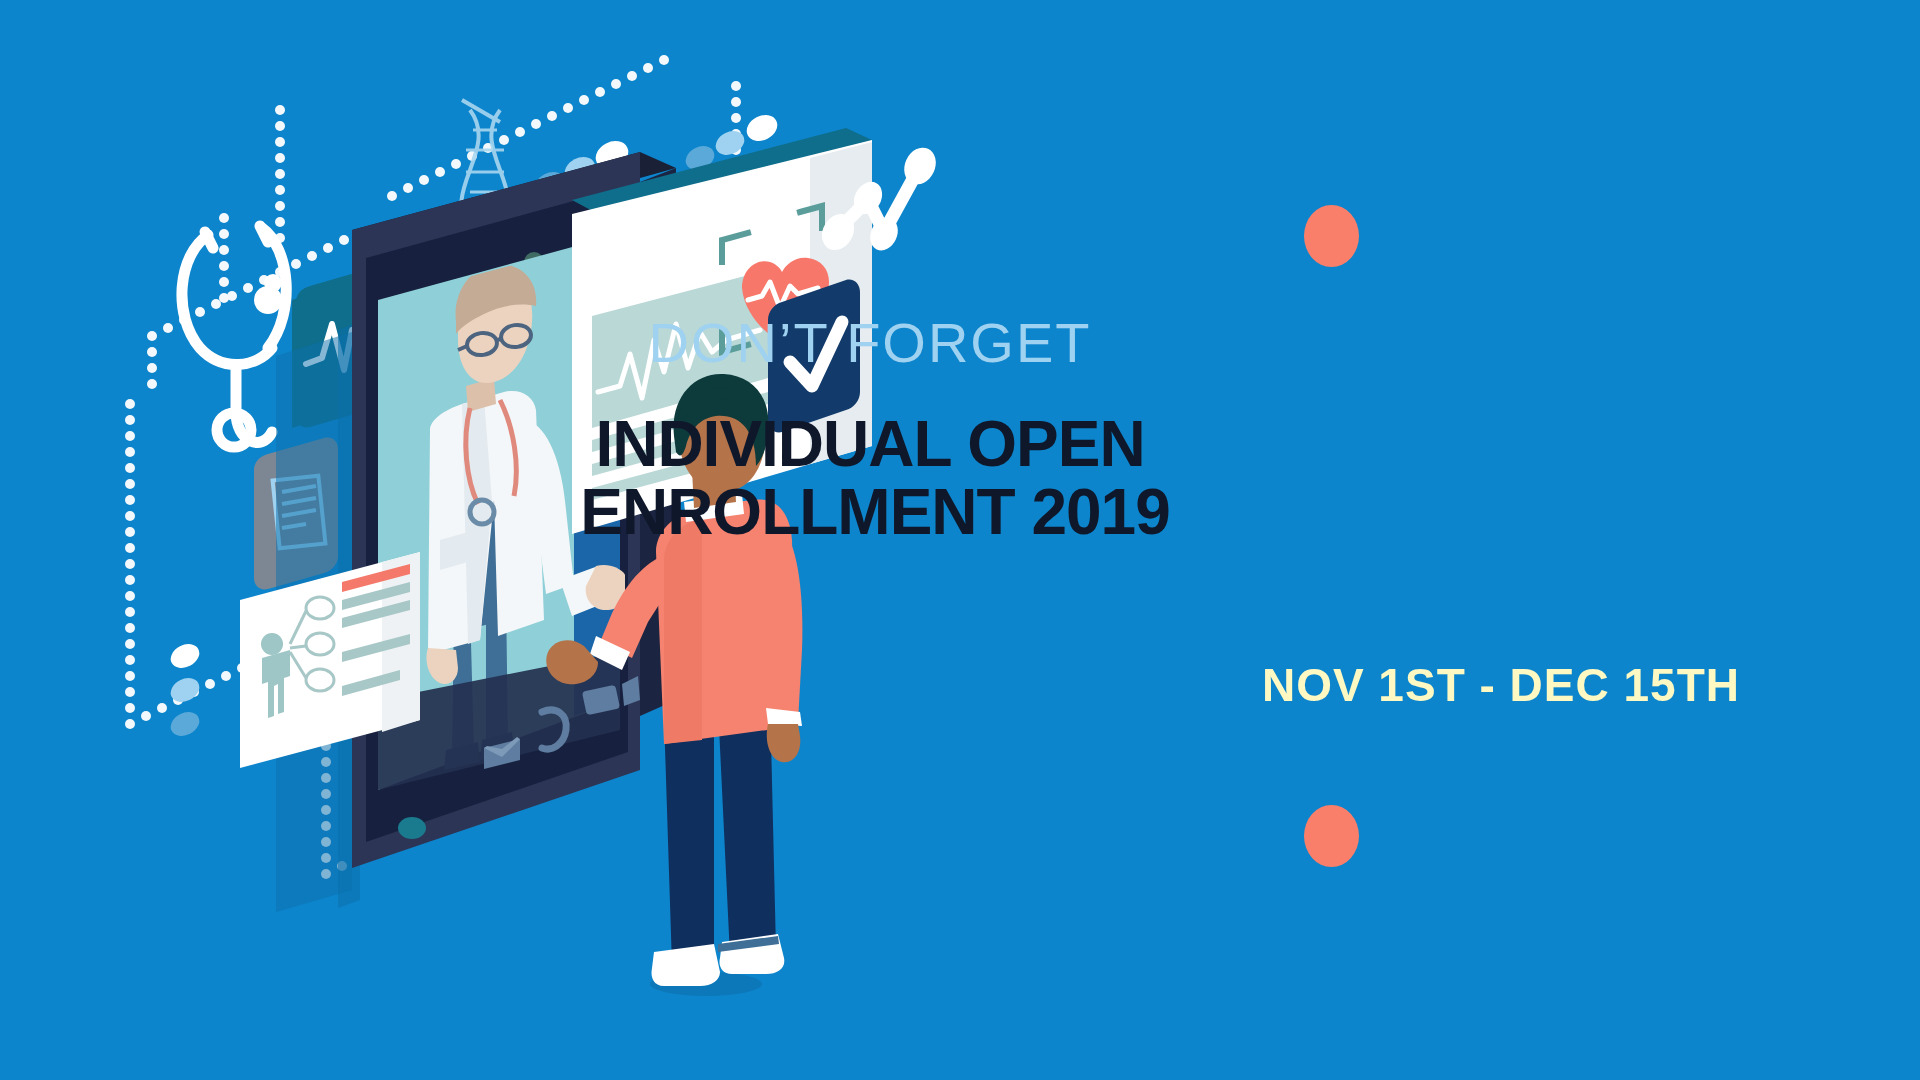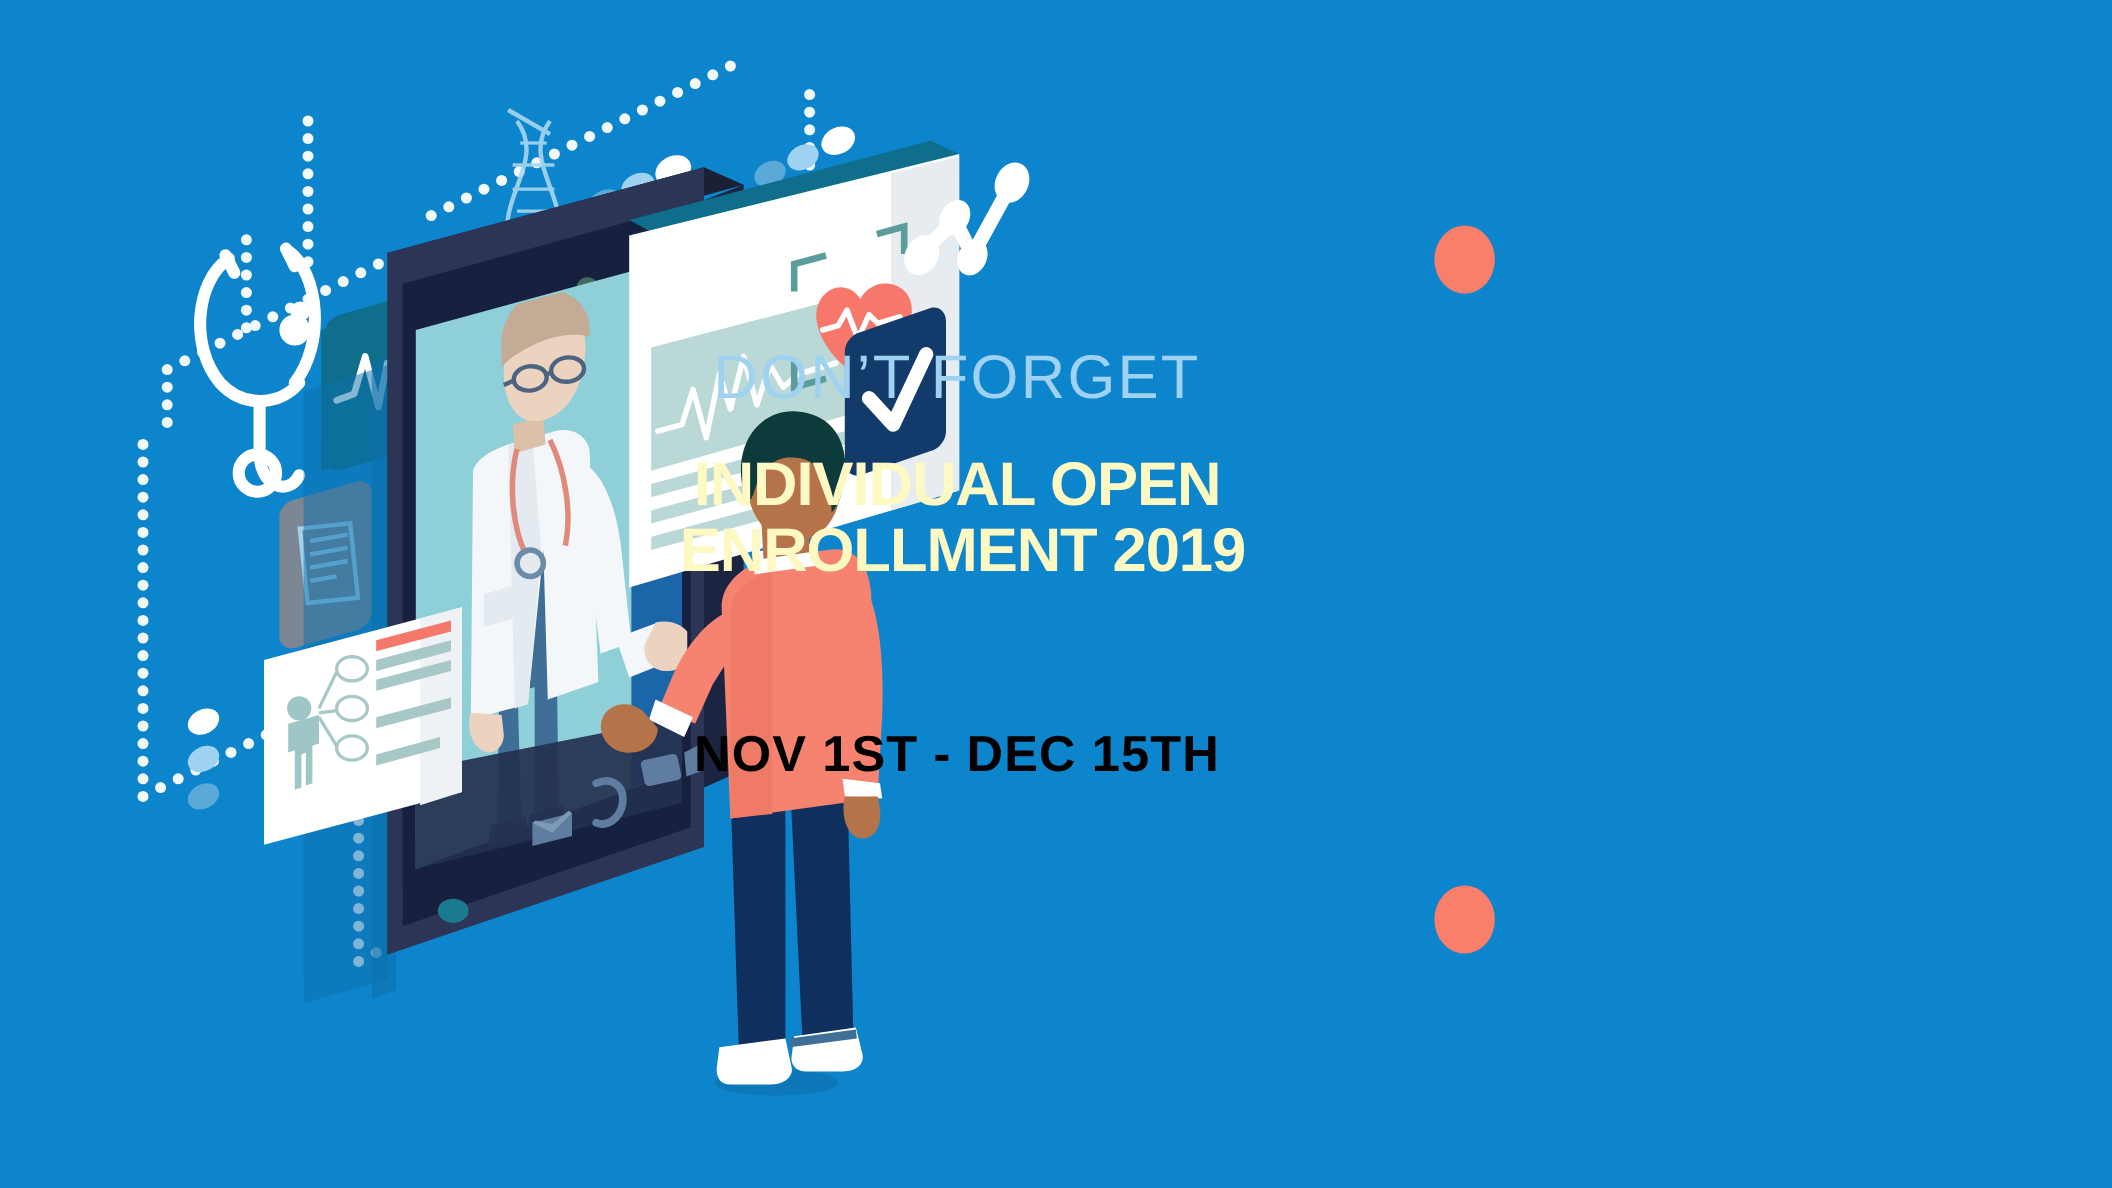--- a/index.html
+++ b/index.html
@@ -70,34 +70,34 @@
     letter-spacing: 2px;
     line-height: 1;
     white-space: nowrap;
   }
   .headline {
     position: absolute;
     left: 0;
     top: 410px;
     width: 1740px;
     text-align: center;
-    color: #fef9c3;
-    font-size: 56px;
+    color: #0f172a;
+    font-size: 64px;
     font-weight: bold;
     line-height: 1.07;
     letter-spacing: -1px;
   }
   .headline .l2 { display: block; margin-left: 10px; }
   .daterange {
     position: absolute;
     left: 0;
     top: 662px;
     width: 1740px;
-    text-align: center;
-    color: #000000;
+    text-align: right;
+    color: #fef9c3;
     font-size: 46px;
     font-weight: bold;
     letter-spacing: 1px;
     line-height: 1;
     white-space: nowrap;
   }
 </style>
 </head>
 <body>
 

